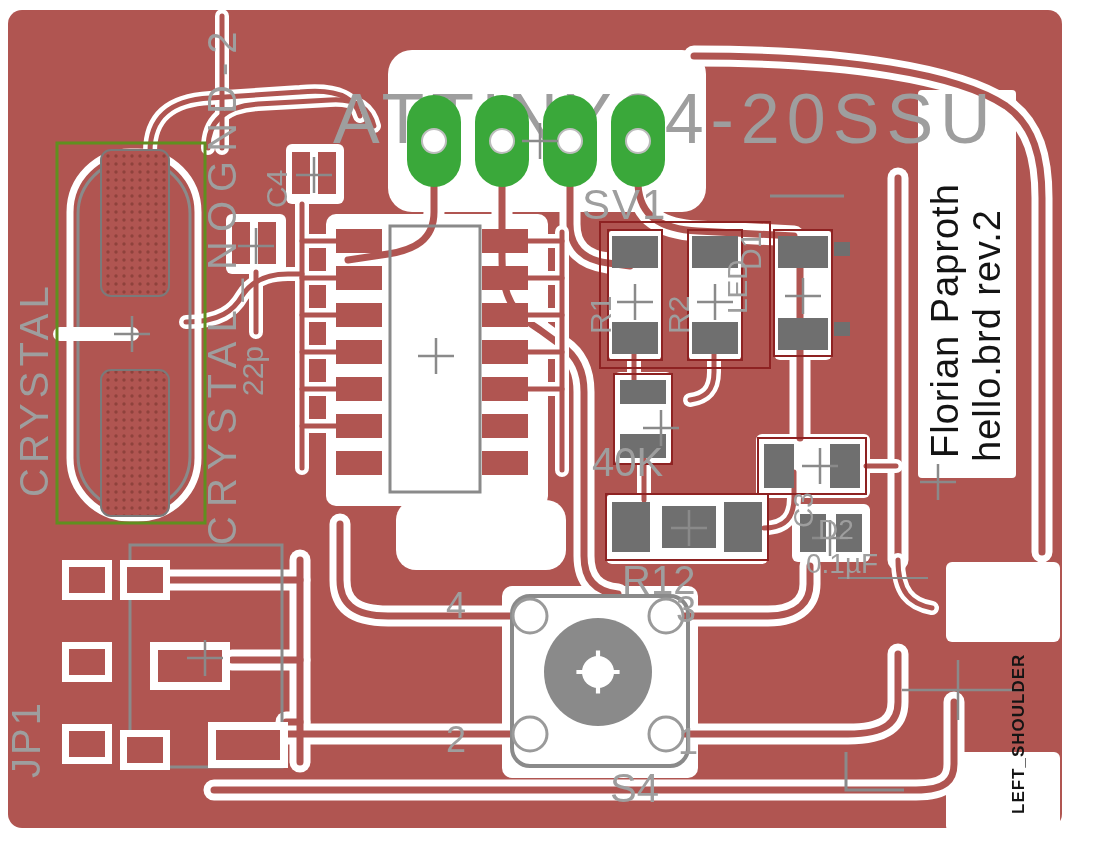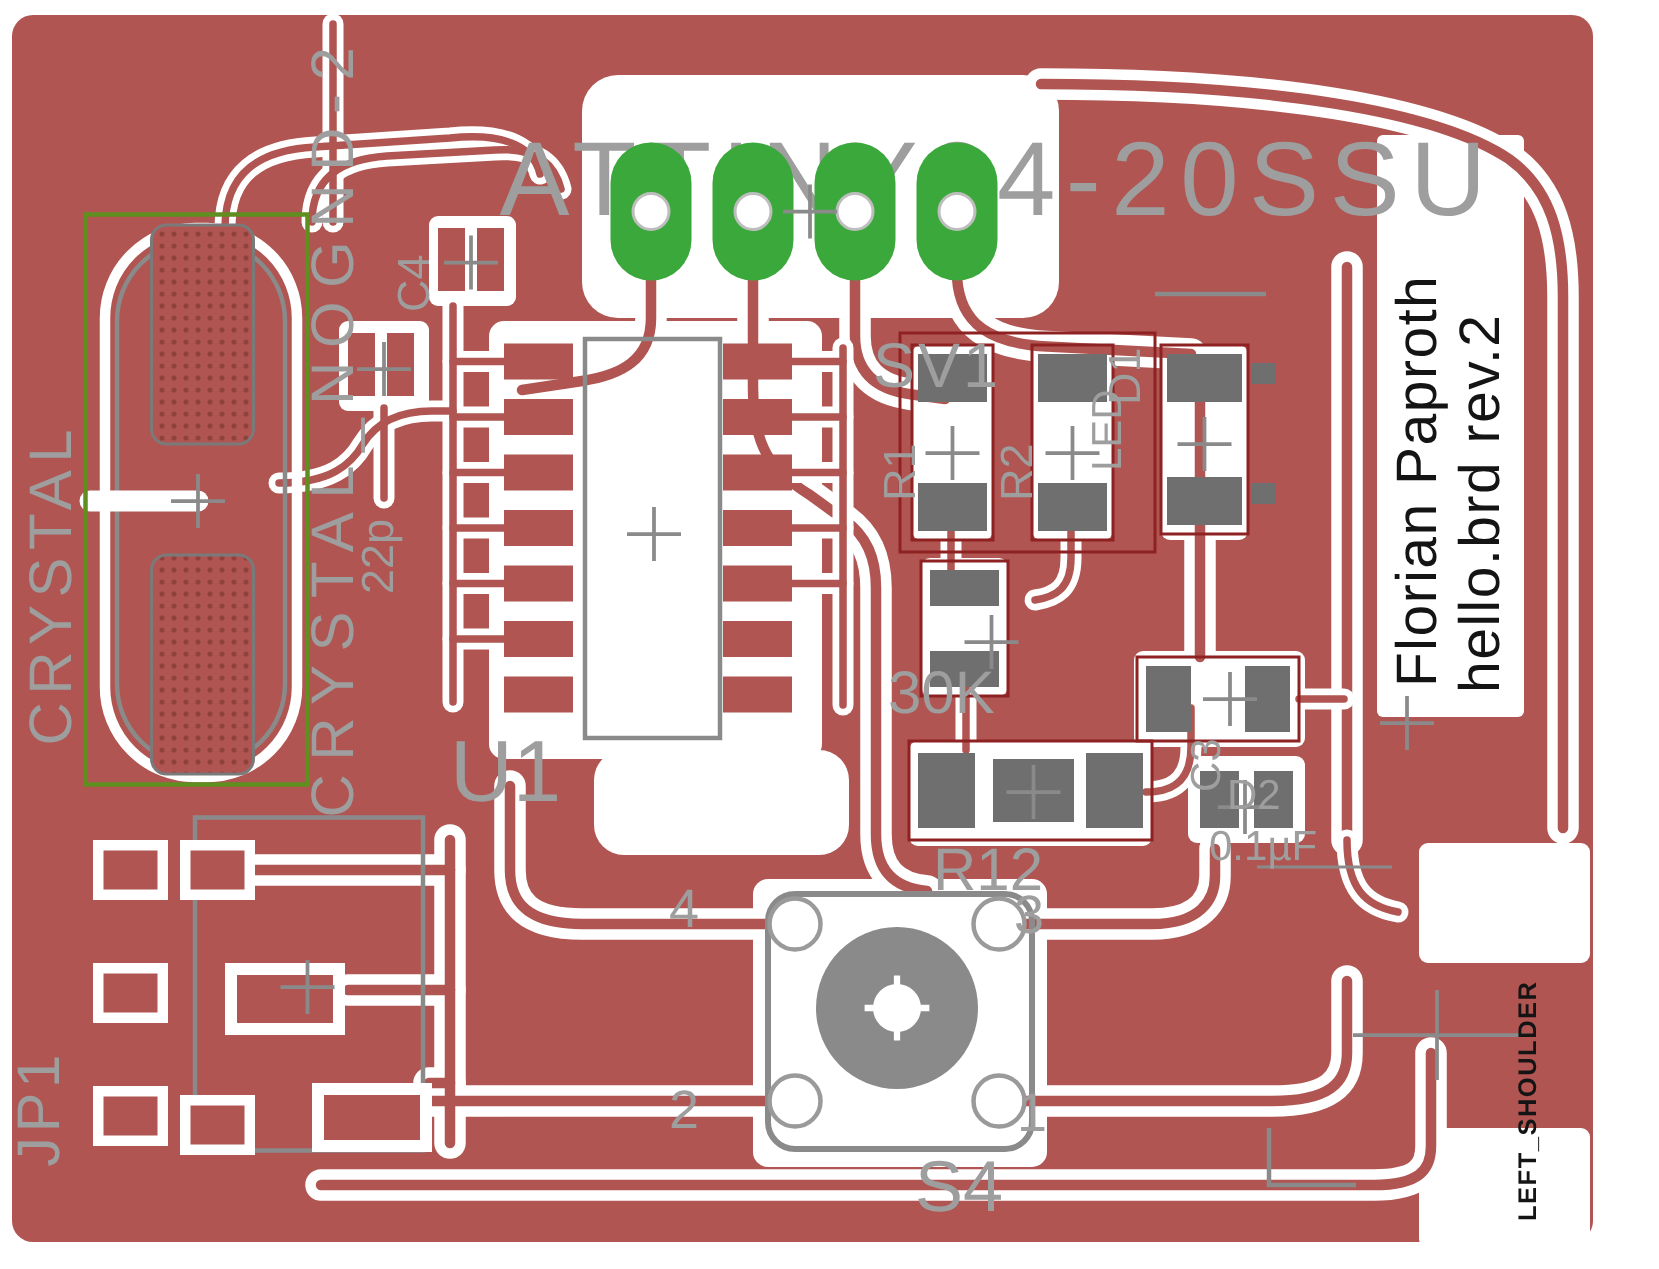--- a/index.html
+++ b/index.html
@@ -274,37 +274,36 @@
       <path class="silk-s" d="M770,196 L844,196" stroke-width="3"></path>
       <path class="silk-s" d="M846,752 L846,790 L904,790" stroke-width="3"></path>
       <path class="silk-s" d="M838,578 L928,578" stroke-width="2"></path>
       <path class="silk-s" d="M902,690 L1020,690" stroke-width="2.5"></path>
       <path class="silk-s" d="M958,660 L958,720" stroke-width="2.5"></path>
       <use href="#cross" class="crossg" transform="translate(938,482)"></use>
     </g>
   </svg>
 
   <div class="t silk" style="left:333px;top:84px;font-size:70px;letter-spacing:7px;">ATTINY84-20SSU</div>
-  <div class="t silk" style="left:582px;top:184px;font-size:42px;letter-spacing:2px;margin-top:39px;">SV1</div>
+  <div class="t silk" style="left:582px;top:184px;font-size:42px;letter-spacing:2px;">SV1</div>
   <div class="t v silk" style="left:14px;top:497px;font-size:40px;letter-spacing:5px;">CRYSTAL</div>
   <div class="t v silk" style="left:202px;top:545px;font-size:40px;letter-spacing:9px;">CRYSTAL_NOGND-2</div>
   <div class="t v silk" style="left:262px;top:208px;font-size:30px;">C4</div>
   <div class="t v silk" style="left:238px;top:396px;font-size:30px;">22p</div>
-  <div class="t silk" style="left:300px;top:486px;font-size:58px;">U1</div>
   <div class="t v silk" style="left:6px;top:778px;font-size:40px;letter-spacing:3px;">JP1</div>
   <div class="t v silk" style="left:586px;top:334px;font-size:30px;">R1</div>
   <div class="t v silk" style="left:664px;top:334px;font-size:30px;">R2</div>
   <div class="t v silk" style="left:724px;top:314px;font-size:28px;">LED</div>
   <div class="t v silk" style="left:736px;top:270px;font-size:30px;">D1</div>
-  <div class="t silk" style="left:592px;top:442px;font-size:40px;">30K</div>
+  <div class="t silk" style="left:592px;top:442px;font-size:40px;">40K</div>
   <div class="t silk" style="left:622px;top:560px;font-size:40px;text-align:right;">R12</div>
   <div class="t v silk" style="left:790px;top:528px;font-size:28px;">C3</div>
   <div class="t silk" style="left:818px;top:516px;font-size:28px;">D2</div>
   <div class="t silk" style="left:786px;top:550px;font-size:28px;margin-left:20px;">0.1µF</div>
-  <div class="t silk" style="left:610px;top:768px;font-size:48px;">S4</div>
+  <div class="t silk" style="left:610px;top:768px;font-size:40px;">S4</div>
   <div class="t silk" style="left:446px;top:588px;font-size:36px;">4</div>
   <div class="t silk" style="left:676px;top:592px;font-size:36px;">3</div>
   <div class="t silk" style="left:446px;top:722px;font-size:36px;">2</div>
   <div class="t silk" style="left:678px;top:724px;font-size:36px;">1</div>
   <div class="t v blk" style="left:926px;top:458px;font-size:38px;letter-spacing:1px;">Florian Paproth</div>
   <div class="t v blk" style="left:968px;top:462px;font-size:38px;letter-spacing:1px;">hello.brd rev.2</div>
   <div class="t v blk bold" style="left:1010px;top:814px;font-size:17px;letter-spacing:1px;">LEFT_SHOULDER</div>
 
   <svg class="layer z9" width="1106" height="846" viewBox="0 0 1106 846" style="pointer-events:none;">
     <g>

